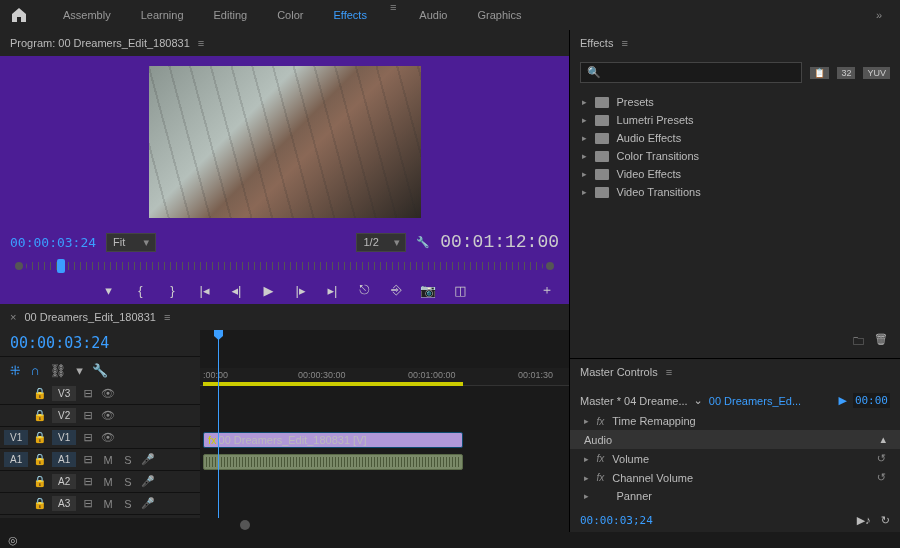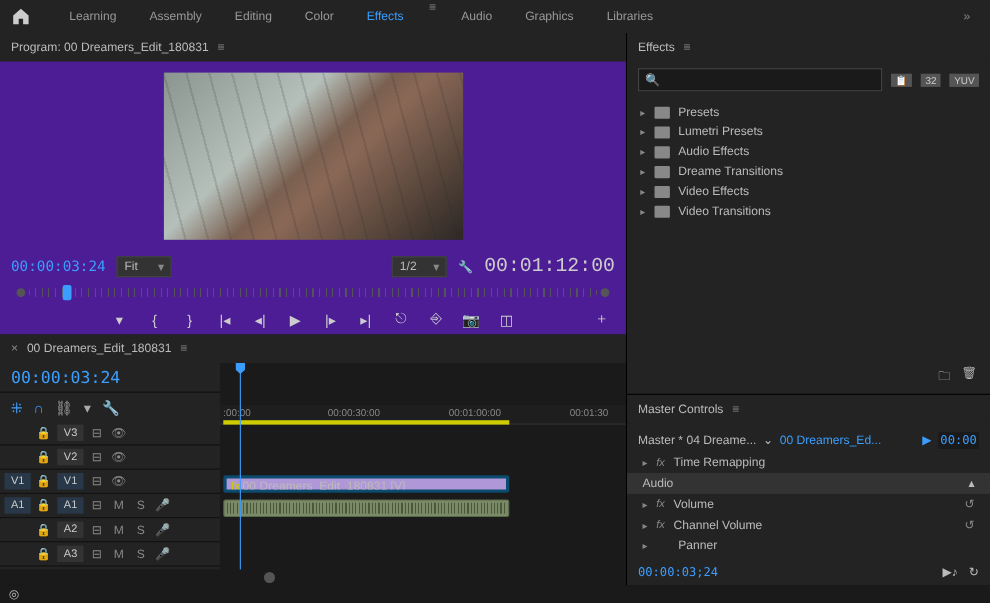--- a/index.html
+++ b/index.html
@@ -47,21 +47,21 @@
 .track-row{display:flex;align-items:center;height:22px;border-bottom:1px solid #111;padding:0 4px;gap:4px}
 .track-label{background:#283848;color:#ccc;padding:2px 6px;font-size:10px;width:24px;text-align:center;cursor:pointer}
 .track-label.off{background:#333}
 .track-ico{width:16px;text-align:center;color:#888;cursor:pointer;font-size:11px}
 .ruler{height:18px;background:#1e1e1e;position:relative;border-bottom:1px solid #333}
 .ruler-tick{position:absolute;top:2px;font-size:9px;color:#888}
 .ruler-play{position:absolute;top:14px;left:3px;width:260px;height:4px;background:#cccc00}
 .playhead{position:absolute;top:0;bottom:0;width:1px;background:#3b9eff;z-index:5}
 .playhead::before{content:'';position:absolute;top:0;left:-4px;width:9px;height:10px;background:#3b9eff;clip-path:polygon(0 0,100% 0,100% 60%,50% 100%,0 60%)}
 .clip{position:absolute;height:16px;border-radius:2px;font-size:9px;padding:1px 4px;overflow:hidden;white-space:nowrap;cursor:pointer}
-.clip.v{background:#b098d8;border:3px solid #0c4a6e;color:#222}
+.clip.v{background:#b098d8;border:1px solid #0c4a6e;color:#222}
 .clip.a{background:#7a8a68;border:1px solid #5a6a48}
 .clip.a::before{content:'';position:absolute;inset:2px;background:repeating-linear-gradient(90deg,#4a5838 0,#4a5838 1px,transparent 1px,transparent 3px)}
 .fx{color:#cccc00;margin-right:2px}
 .hscroll{height:14px;background:#1a1a1a;display:flex;align-items:center;padding:0 20px}
 .hscroll-thumb{width:10px;height:10px;background:#555;border-radius:50%;cursor:pointer}
 .effects-panel{flex:1;background:#232323;display:flex;flex-direction:column;overflow:hidden}
 .search-row{display:flex;align-items:center;padding:6px 10px;gap:8px}
 .search-box{flex:1;background:#1a1a1a;border:1px solid #444;padding:3px 6px;display:flex;align-items:center;gap:6px}
 .search-box input{background:transparent;border:none;outline:none;flex:1;color:#ccc}
 .badge{background:#555;padding:1px 4px;font-size:9px;cursor:pointer;color:#ccc}
@@ -90,29 +90,28 @@
 <body>
 
 <div class="app">
   <div class="topbar">
     <span>
         <svg class="home-ico" viewBox="0 0 18 16">
           <path d="M9 1 L16 7 V15 H11 V10 H7 V15 H2 V7 Z" fill="#ccc"></path>
         </svg>
       </span>
     <div class="ws-tabs">
+      <div class="ws-tab">Assembly</div>
       <div class="ws-tab">Learning</div>
-      <div class="ws-tab">Assembly</div>
       <div class="ws-tab">Editing</div>
       <div class="ws-tab">Color</div>
       <div class="ws-tab active">Effects</div>
       <span class="ws-icon">≡</span>
       <div class="ws-tab">Audio</div>
       <div class="ws-tab">Graphics</div>
-      <div class="ws-tab">Libraries</div>
     </div>
     <span class="ws-icon" style="margin-left:auto">»</span>
   </div>
 
   <div class="content">
     <div class="left">
       <div class="program">
         <div class="panel-title">
           <span>Program: 00 Dreamers_Edit_180831</span>
           <span class="burger"></span>
@@ -280,21 +279,21 @@
               <span>Lumetri Presets</span>
             </div>
           <div class="fx-item">
               <span class="fx-arrow">▸</span>
               <span class="fx-folder"></span>
               <span>Audio Effects</span>
             </div>
           <div class="fx-item">
               <span class="fx-arrow">▸</span>
               <span class="fx-folder"></span>
-              <span>Dreame Transitions</span>
+              <span>Color Transitions</span>
             </div>
           <div class="fx-item">
               <span class="fx-arrow">▸</span>
               <span class="fx-folder"></span>
               <span>Video Effects</span>
             </div>
           <div class="fx-item">
               <span class="fx-arrow">▸</span>
               <span class="fx-folder"></span>
               <span>Video Transitions</span>

